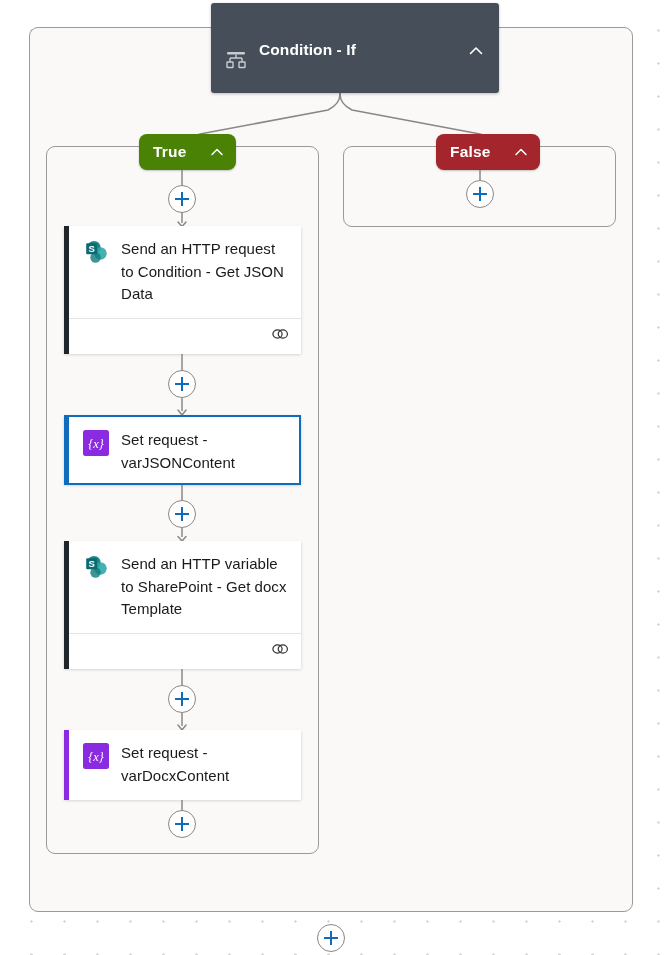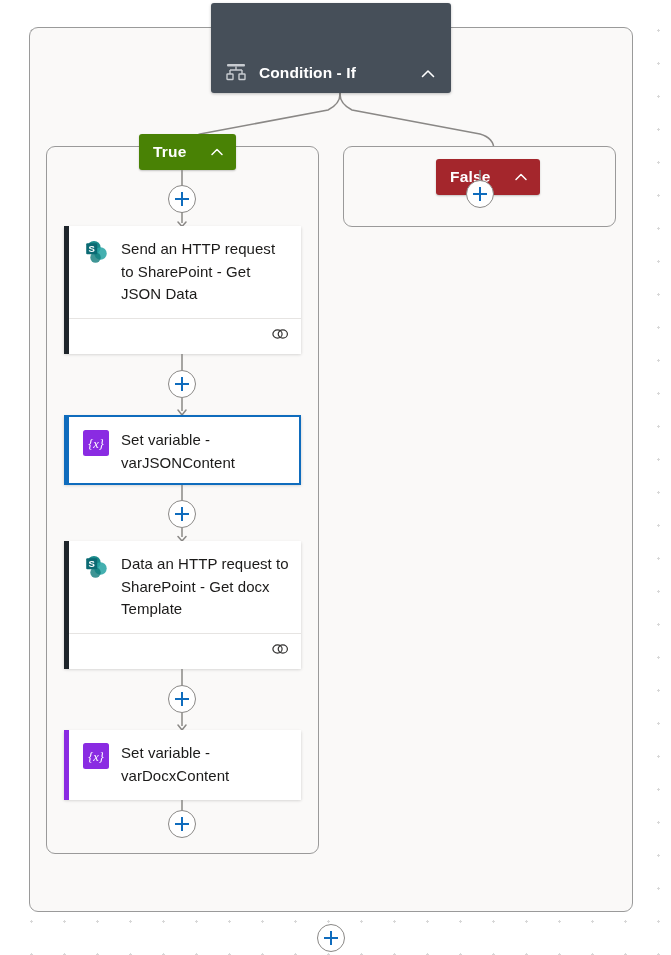--- a/index.html
+++ b/index.html
@@ -36,27 +36,27 @@
     border: 1.6px solid #9a9a9a;
     border-radius: 9px;
     background: #faf9f8;
   }
 
   
   #condition-header {
     position: absolute;
     left: 211px;
     top: 3px;
-    width: 240px;
+    width: 288px;
     height: 90px;
     box-sizing: border-box;
     background: #464f59;
     border-radius: 3px;
     display: flex;
-    align-items: flex-end;
+    align-items: center;
     padding: 12px 10px 10px 14px;
     box-shadow: 0 1px 3px rgba(0,0,0,.25);
   }
   #condition-header .cond-icon {
     flex: 0 0 auto;
     width: 22px;
     height: 22px;
     margin-top: 21px;
     margin-right: 12px;
   }
@@ -95,40 +95,40 @@
     border-radius: 9px;
     background: #faf9f8;
   }
   #true-box  { left: 46px;  top: 146px; width: 273px; height: 708px; }
   #false-box { left: 343px; top: 146px; width: 273px; height: 81px; }
 
   
   .branch-label {
     position: absolute;
     height: 36px;
-    border-radius: 3px;
+    border-radius: 8px;
     display: flex;
     align-items: center;
     box-sizing: border-box;
     padding: 0 11px 0 14px;
     box-shadow: 0 1px 2px rgba(0,0,0,.22);
   }
   .branch-label .bl-text {
     color: #ffffff;
     font-size: 15.5px;
     font-weight: bold;
     letter-spacing: .2px;
   }
   .branch-label .bl-chevron {
     width: 16px;
     height: 16px;
     margin-left: 22px;
   }
   #true-label  { left: 139px; top: 134px; background: #498205; }
-  #false-label { left: 436px; top: 134px; background: #a4262c; margin-top: 25px; }
+  #false-label { left: 436px; top: 134px; background: #a4262c; }
 
   
   .connector {
     position: absolute;
     width: 14px;
     pointer-events: none;
   }
 
   
   .plus-btn {
@@ -293,21 +293,21 @@
     <div class="card-body">
       <span class="card-icon">
         <svg viewBox="0 0 26 26" width="26" height="26">
           <circle cx="11" cy="8.5" r="6.6" fill="#1a8b8b"></circle>
           <circle cx="17.5" cy="14.5" r="6.2" fill="#2aa5a5" opacity="0.88"></circle>
           <circle cx="12.5" cy="18.5" r="5.2" fill="#0f7a7a" opacity="0.8"></circle>
           <rect x="3.2" y="4.2" width="11" height="11" rx="1" fill="#0b6a73"></rect>
           <text x="8.7" y="12.6" font-family="Liberation Sans, sans-serif" font-size="9.5" font-weight="bold" fill="#ffffff" text-anchor="middle">S</text>
         </svg>
       </span>
-      <div class="card-title">Send an HTTP request to SharePoint - Get JSON Data</div>
+      <div class="card-title">Send an HTTP request to Condition - Get JSON Data</div>
     </div>
     <div class="card-footer">
       <span class="link-icon">
         <svg viewBox="0 0 18 14" width="18" height="14">
           <ellipse cx="6.5" cy="7" rx="4.6" ry="4.1" fill="none" stroke="#323130" stroke-width="1.2"></ellipse>
           <ellipse cx="11.8" cy="7" rx="4.6" ry="4.1" fill="none" stroke="#323130" stroke-width="1.2"></ellipse>
         </svg>
       </span>
     </div>
   </div>
@@ -324,21 +324,21 @@
   </svg>
 
   <div id="card-set-json" class="card selected">
     <div class="card-body">
       <span class="card-icon">
         <svg viewBox="0 0 26 26" width="26" height="26">
           <rect x="0" y="0" width="26" height="26" rx="2.5" fill="#8a2be2"></rect>
           <text x="13" y="17.5" font-family="Liberation Serif, serif" font-size="12.5" font-style="italic" fill="#ffffff" text-anchor="middle">{x}</text>
         </svg>
       </span>
-      <div class="card-title">Set variable - varJSONContent</div>
+      <div class="card-title">Set request - varJSONContent</div>
     </div>
   </div>
 
   <svg id="conn-true-4" class="connector" viewBox="0 0 14 16" width="14" height="16">
     <line x1="7" y1="0" x2="7" y2="16" stroke="#8a8886" stroke-width="1.5"></line>
   </svg>
 
   <div id="plus-true-3" class="plus-btn"></div>
 
   <svg id="conn-true-5" class="connector" viewBox="0 0 14 14" width="14" height="14">
@@ -350,21 +350,21 @@
     <div class="card-body">
       <span class="card-icon">
         <svg viewBox="0 0 26 26" width="26" height="26">
           <circle cx="11" cy="8.5" r="6.6" fill="#1a8b8b"></circle>
           <circle cx="17.5" cy="14.5" r="6.2" fill="#2aa5a5" opacity="0.88"></circle>
           <circle cx="12.5" cy="18.5" r="5.2" fill="#0f7a7a" opacity="0.8"></circle>
           <rect x="3.2" y="4.2" width="11" height="11" rx="1" fill="#0b6a73"></rect>
           <text x="8.7" y="12.6" font-family="Liberation Sans, sans-serif" font-size="9.5" font-weight="bold" fill="#ffffff" text-anchor="middle">S</text>
         </svg>
       </span>
-      <div class="card-title">Data an HTTP request to SharePoint - Get docx Template</div>
+      <div class="card-title">Send an HTTP variable to SharePoint - Get docx Template</div>
     </div>
     <div class="card-footer">
       <span class="link-icon">
         <svg viewBox="0 0 18 14" width="18" height="14">
           <ellipse cx="6.5" cy="7" rx="4.6" ry="4.1" fill="none" stroke="#323130" stroke-width="1.2"></ellipse>
           <ellipse cx="11.8" cy="7" rx="4.6" ry="4.1" fill="none" stroke="#323130" stroke-width="1.2"></ellipse>
         </svg>
       </span>
     </div>
   </div>
@@ -381,21 +381,21 @@
   </svg>
 
   <div id="card-set-docx" class="card accent-purple">
     <div class="card-body">
       <span class="card-icon">
         <svg viewBox="0 0 26 26" width="26" height="26">
           <rect x="0" y="0" width="26" height="26" rx="2.5" fill="#8a2be2"></rect>
           <text x="13" y="17.5" font-family="Liberation Serif, serif" font-size="12.5" font-style="italic" fill="#ffffff" text-anchor="middle">{x}</text>
         </svg>
       </span>
-      <div class="card-title">Set variable - varDocxContent</div>
+      <div class="card-title">Set request - varDocxContent</div>
     </div>
   </div>
 
   <svg id="conn-true-8" class="connector" viewBox="0 0 14 11" width="14" height="11">
     <line x1="7" y1="0" x2="7" y2="11" stroke="#8a8886" stroke-width="1.5"></line>
   </svg>
 
   <div id="plus-true-5" class="plus-btn"></div>
 
   <svg id="conn-false-top" class="connector" viewBox="0 0 14 11" width="14" height="11">

